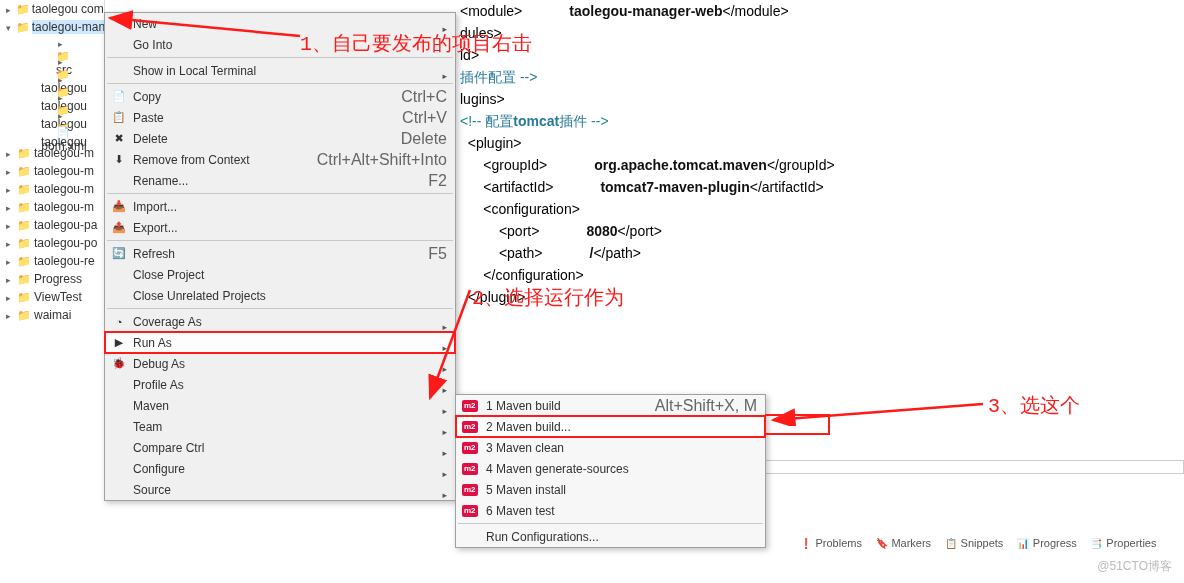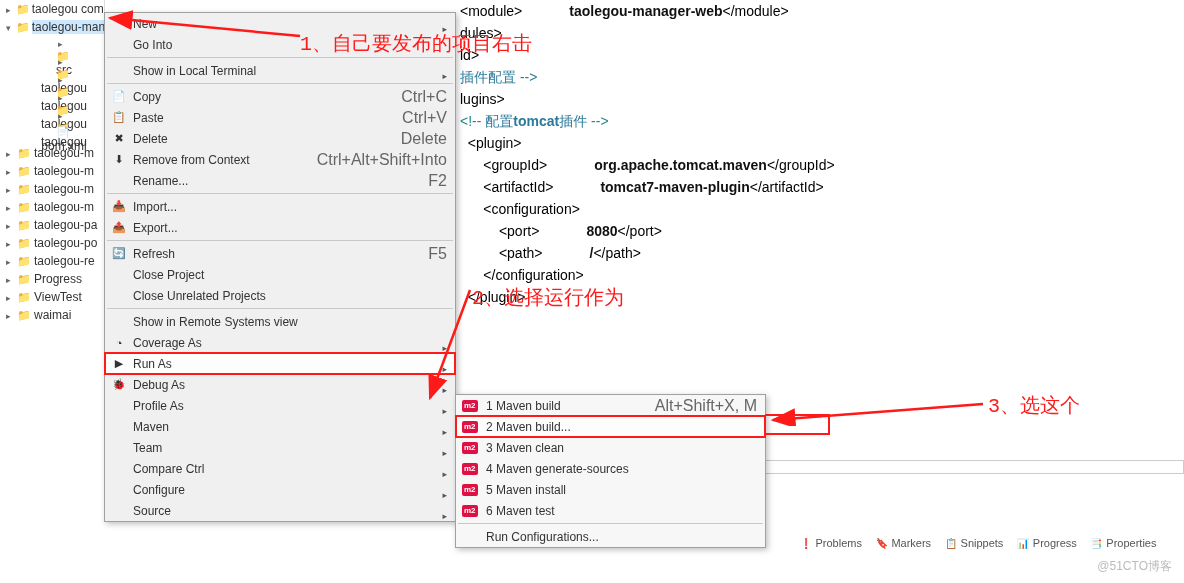--- a/index.html
+++ b/index.html
@@ -191,23 +191,20 @@
       <span class="shortcut">F5</span>
     </div>
     <div class="menu-row">
       <span>Close Project</span>
     </div>
     <div class="menu-row">
       <span>Close Unrelated Projects</span>
     </div>
     <div class="menu-sep"></div>
     <div class="menu-row">
-      <span>Show in Remote Systems view</span>
-    </div>
-    <div class="menu-row">
       <span class="mico">◔</span>
       <span>Coverage As</span>
       <span class="arrow"></span>
     </div>
     <div class="menu-row highlight">
       <span class="mico">▶</span>
       <span>Run As</span>
       <span class="arrow"></span>
     </div>
     <div class="menu-row">

